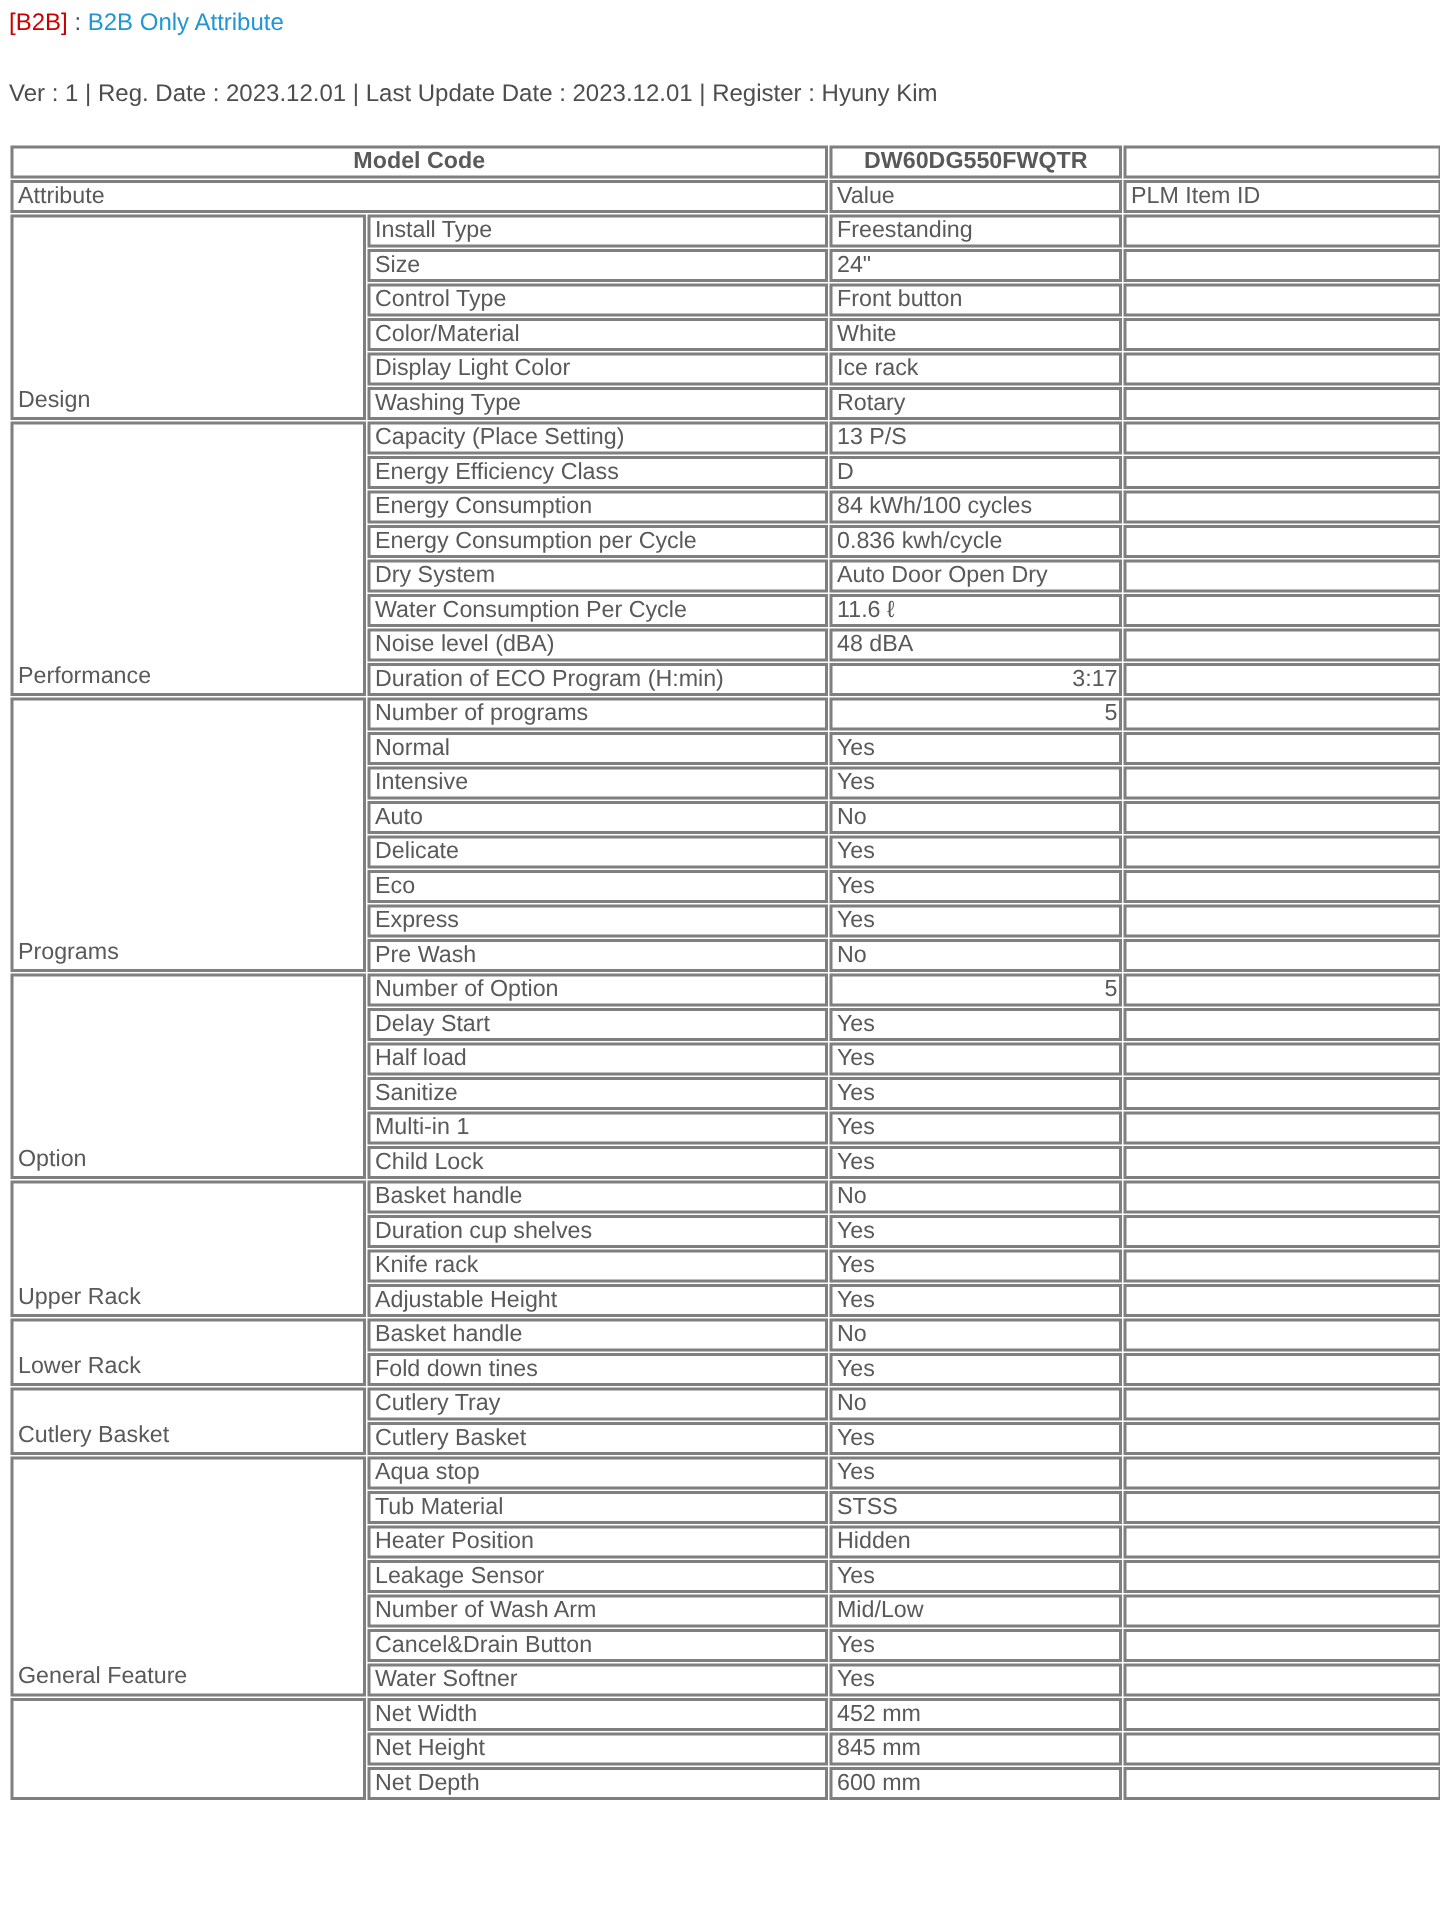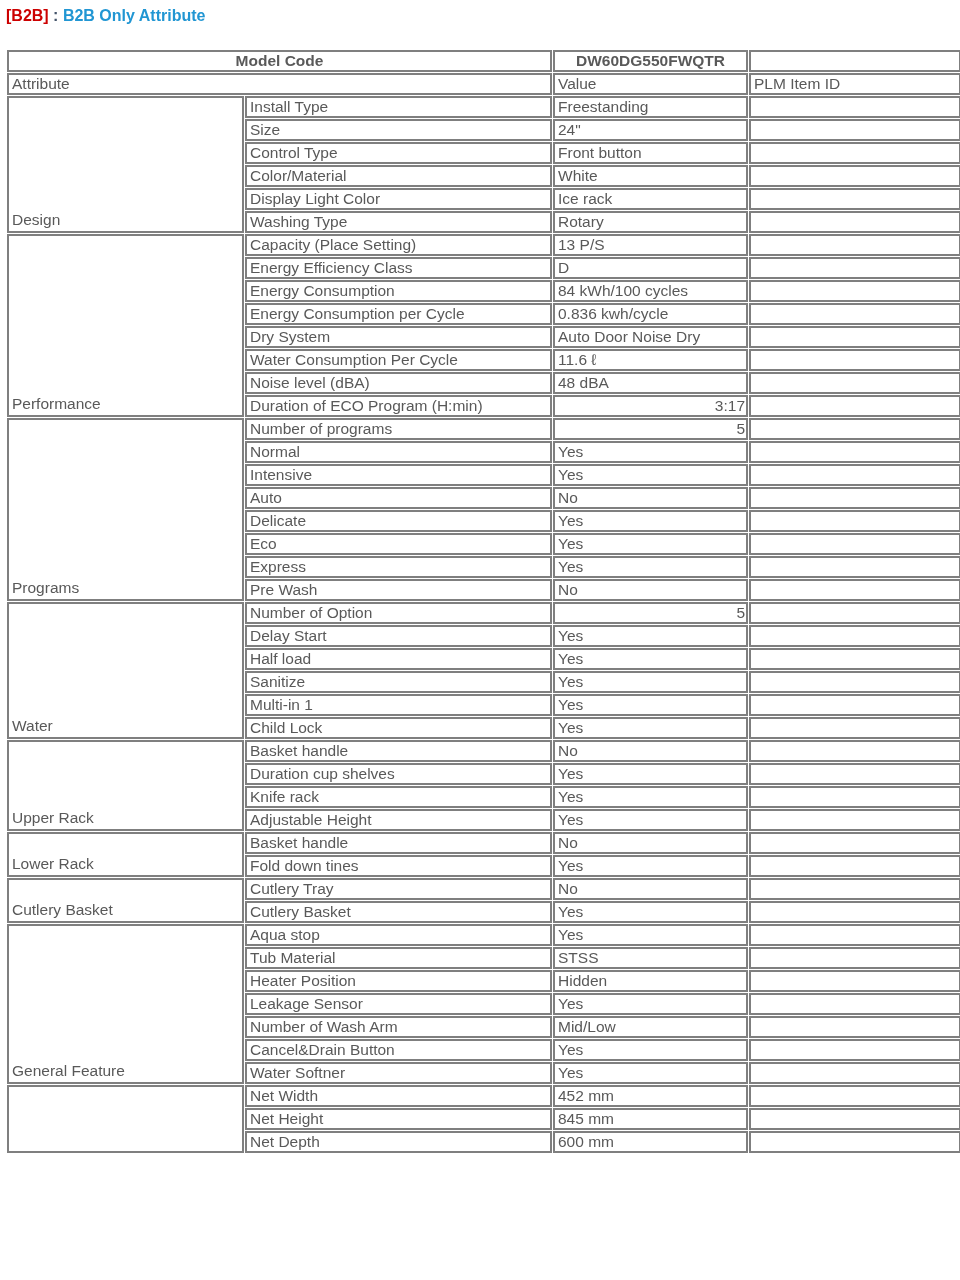--- a/index.html
+++ b/index.html
@@ -14,21 +14,21 @@
   body{
     width:960px; height:1280px; overflow:hidden;
     background:#ffffff; color:var(--text);
     font-family:"Liberation Sans", sans-serif;
   }
   .page{ padding:5px 0 0 6px; }
   .confidential{
     color:var(--red); font-size:16px; line-height:21px;
   }
   .b2b-line{
-    font-size:16px; line-height:22px; font-weight:700;
+    font-size:16px; line-height:22px; font-weight:400;
   }
   .b2b-tag{ color:var(--red); }
   .b2b-sep{ color:var(--separator); white-space:pre; }
   .b2b-label{ color:var(--blue); }
   .meta{
     margin-top:25px; font-size:16px; line-height:22px; color:#4d4d4d;
   }
   table.spec{
     margin-top:22px;
     border-collapse:separate;
@@ -55,20 +55,21 @@
   .spec td.num{ text-align:right; padding-right:1px;margin-top:35px; }
 </style>
 </head>
 <body>
 
 <div class="page">
 
 
   <div class="b2b-line"><span class="b2b-tag">[B2B]</span><span class="b2b-sep"> : </span><span class="b2b-label">B2B Only Attribute</span></div>
 
+  <div class="meta">Ver : 1 | Reg. Date : 2023.12.01 | Last Update Date : 2023.12.01 | Register : Hyuny Kim</div>
 
   <table class="spec">
     <colgroup>
       <col style="width:237px">
       <col style="width:307px">
       <col style="width:195px">
       <col style="width:212px">
     </colgroup>
     <thead>
       <tr>
@@ -130,21 +131,21 @@
           <td class="val">84 kWh/100 cycles</td>
           <td class="plm"></td>
         </tr>
         <tr>
           <td class="attr">Energy Consumption per Cycle</td>
           <td class="val">0.836 kwh/cycle</td>
           <td class="plm"></td>
         </tr>
         <tr>
           <td class="attr">Dry System</td>
-          <td class="val">Auto Door Noise Dry</td>
+          <td class="val">Auto Door Open Dry</td>
           <td class="plm"></td>
         </tr>
         <tr>
           <td class="attr">Water Consumption Per Cycle</td>
           <td class="val">11.6 ℓ</td>
           <td class="plm"></td>
         </tr>
         <tr>
           <td class="attr">Noise level (dBA)</td>
           <td class="val">48 dBA</td>
@@ -190,21 +191,21 @@
           <td class="attr">Express</td>
           <td class="val">Yes</td>
           <td class="plm"></td>
         </tr>
         <tr>
           <td class="attr">Pre Wash</td>
           <td class="val">No</td>
           <td class="plm"></td>
         </tr>
         <tr>
-          <td class="cat" rowspan="6">Water</td>
+          <td class="cat" rowspan="6">Option</td>
           <td class="attr">Number of Option</td>
           <td class="val num">5</td>
           <td class="plm"></td>
         </tr>
         <tr>
           <td class="attr">Delay Start</td>
           <td class="val">Yes</td>
           <td class="plm"></td>
         </tr>
         <tr>

